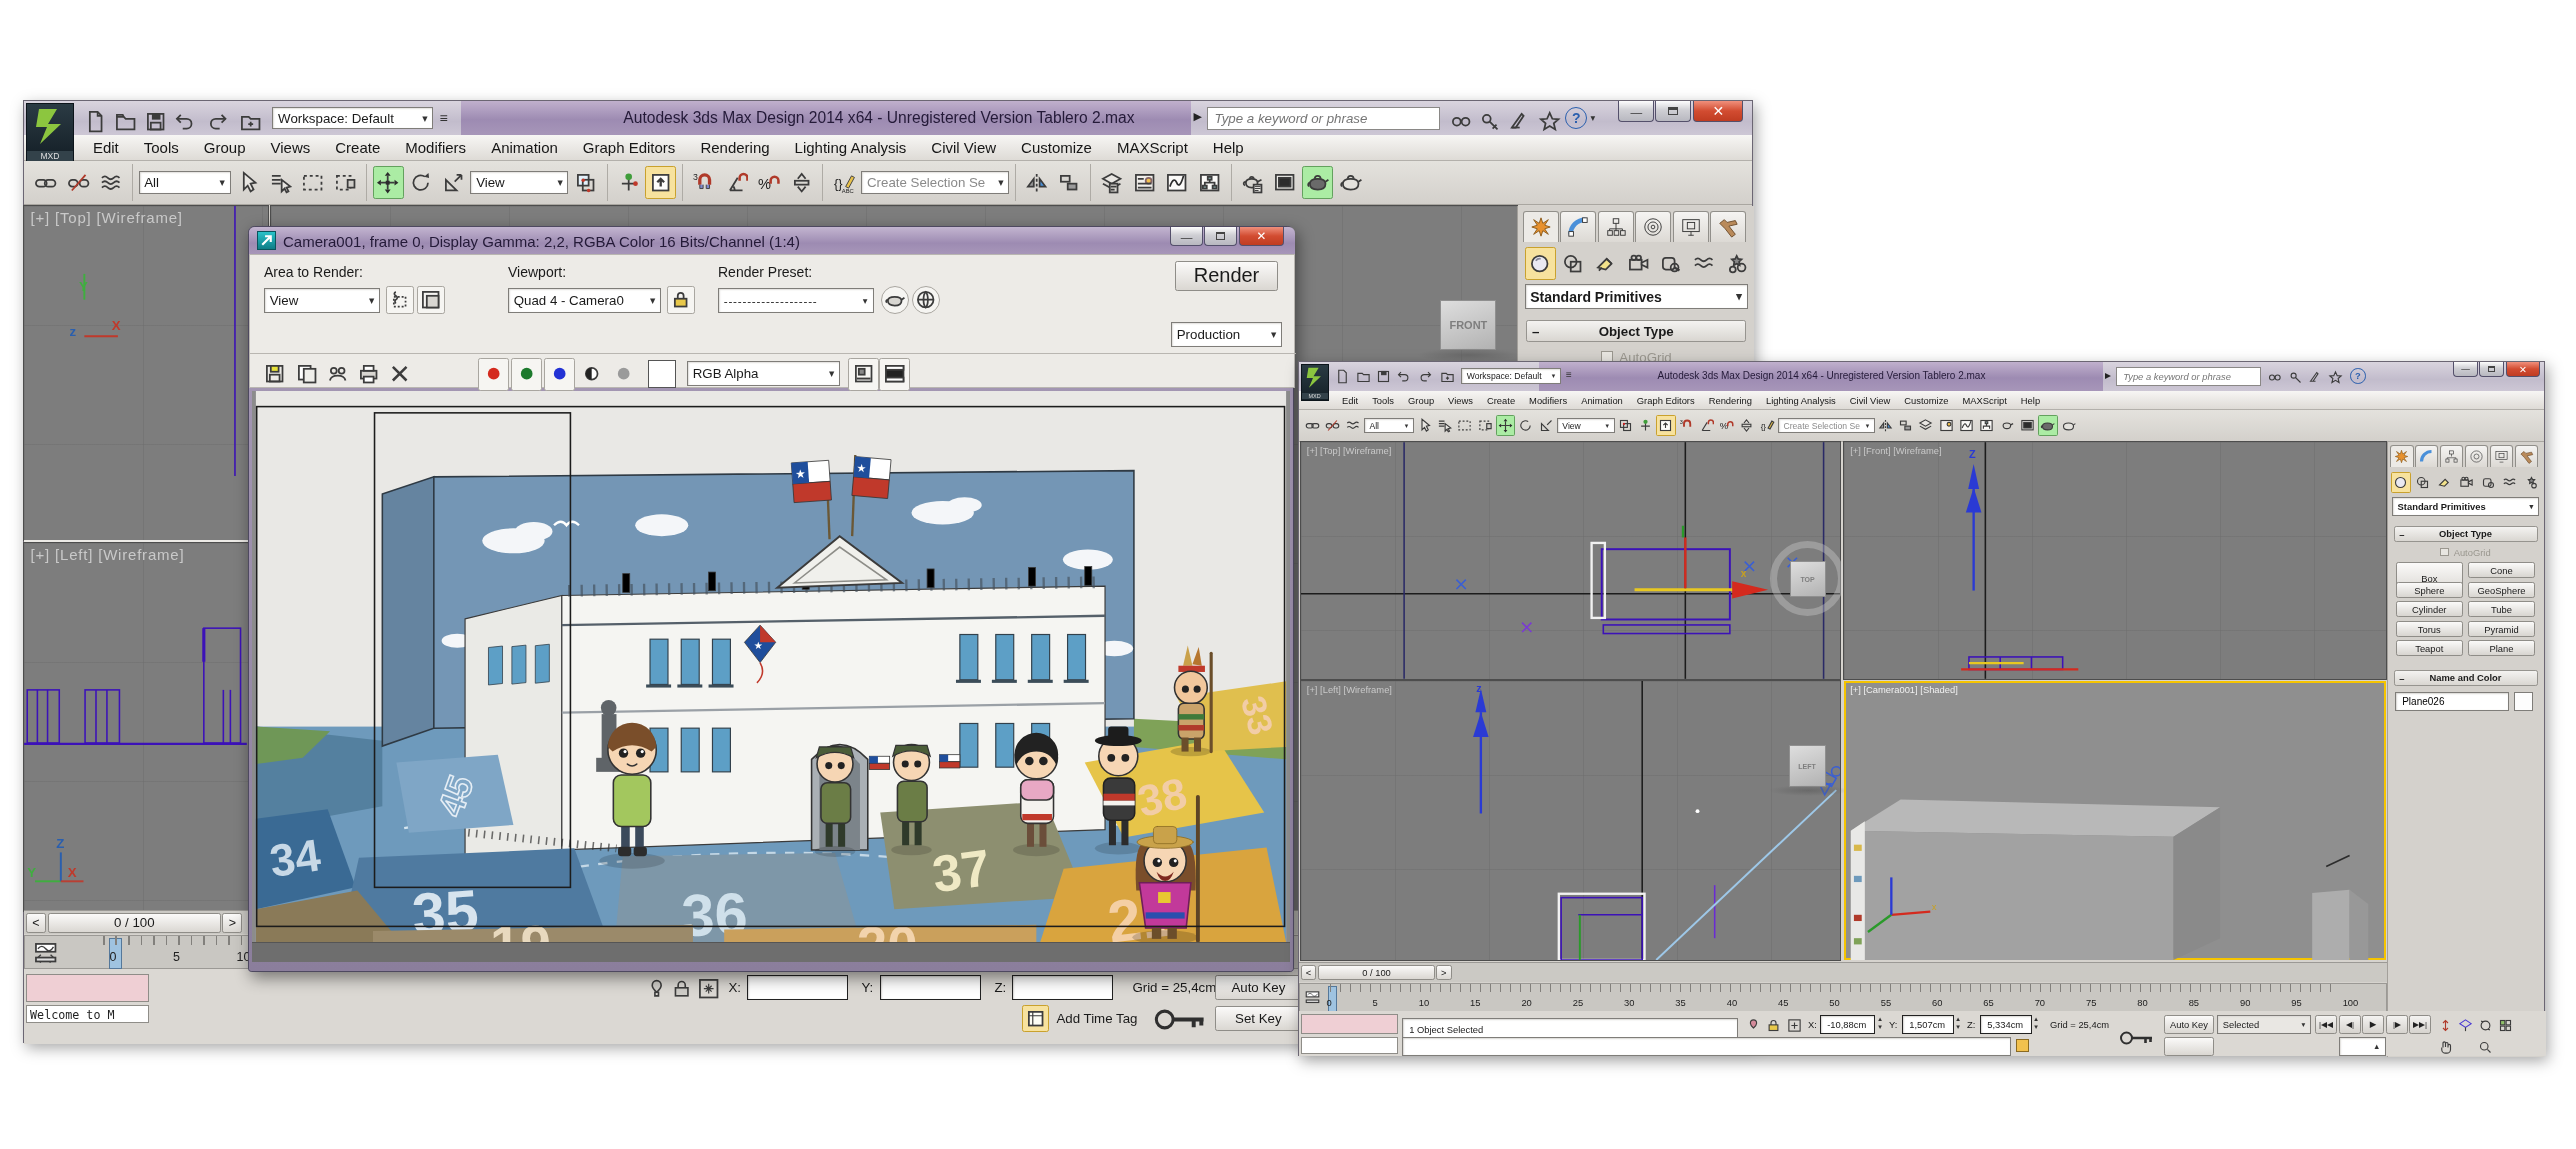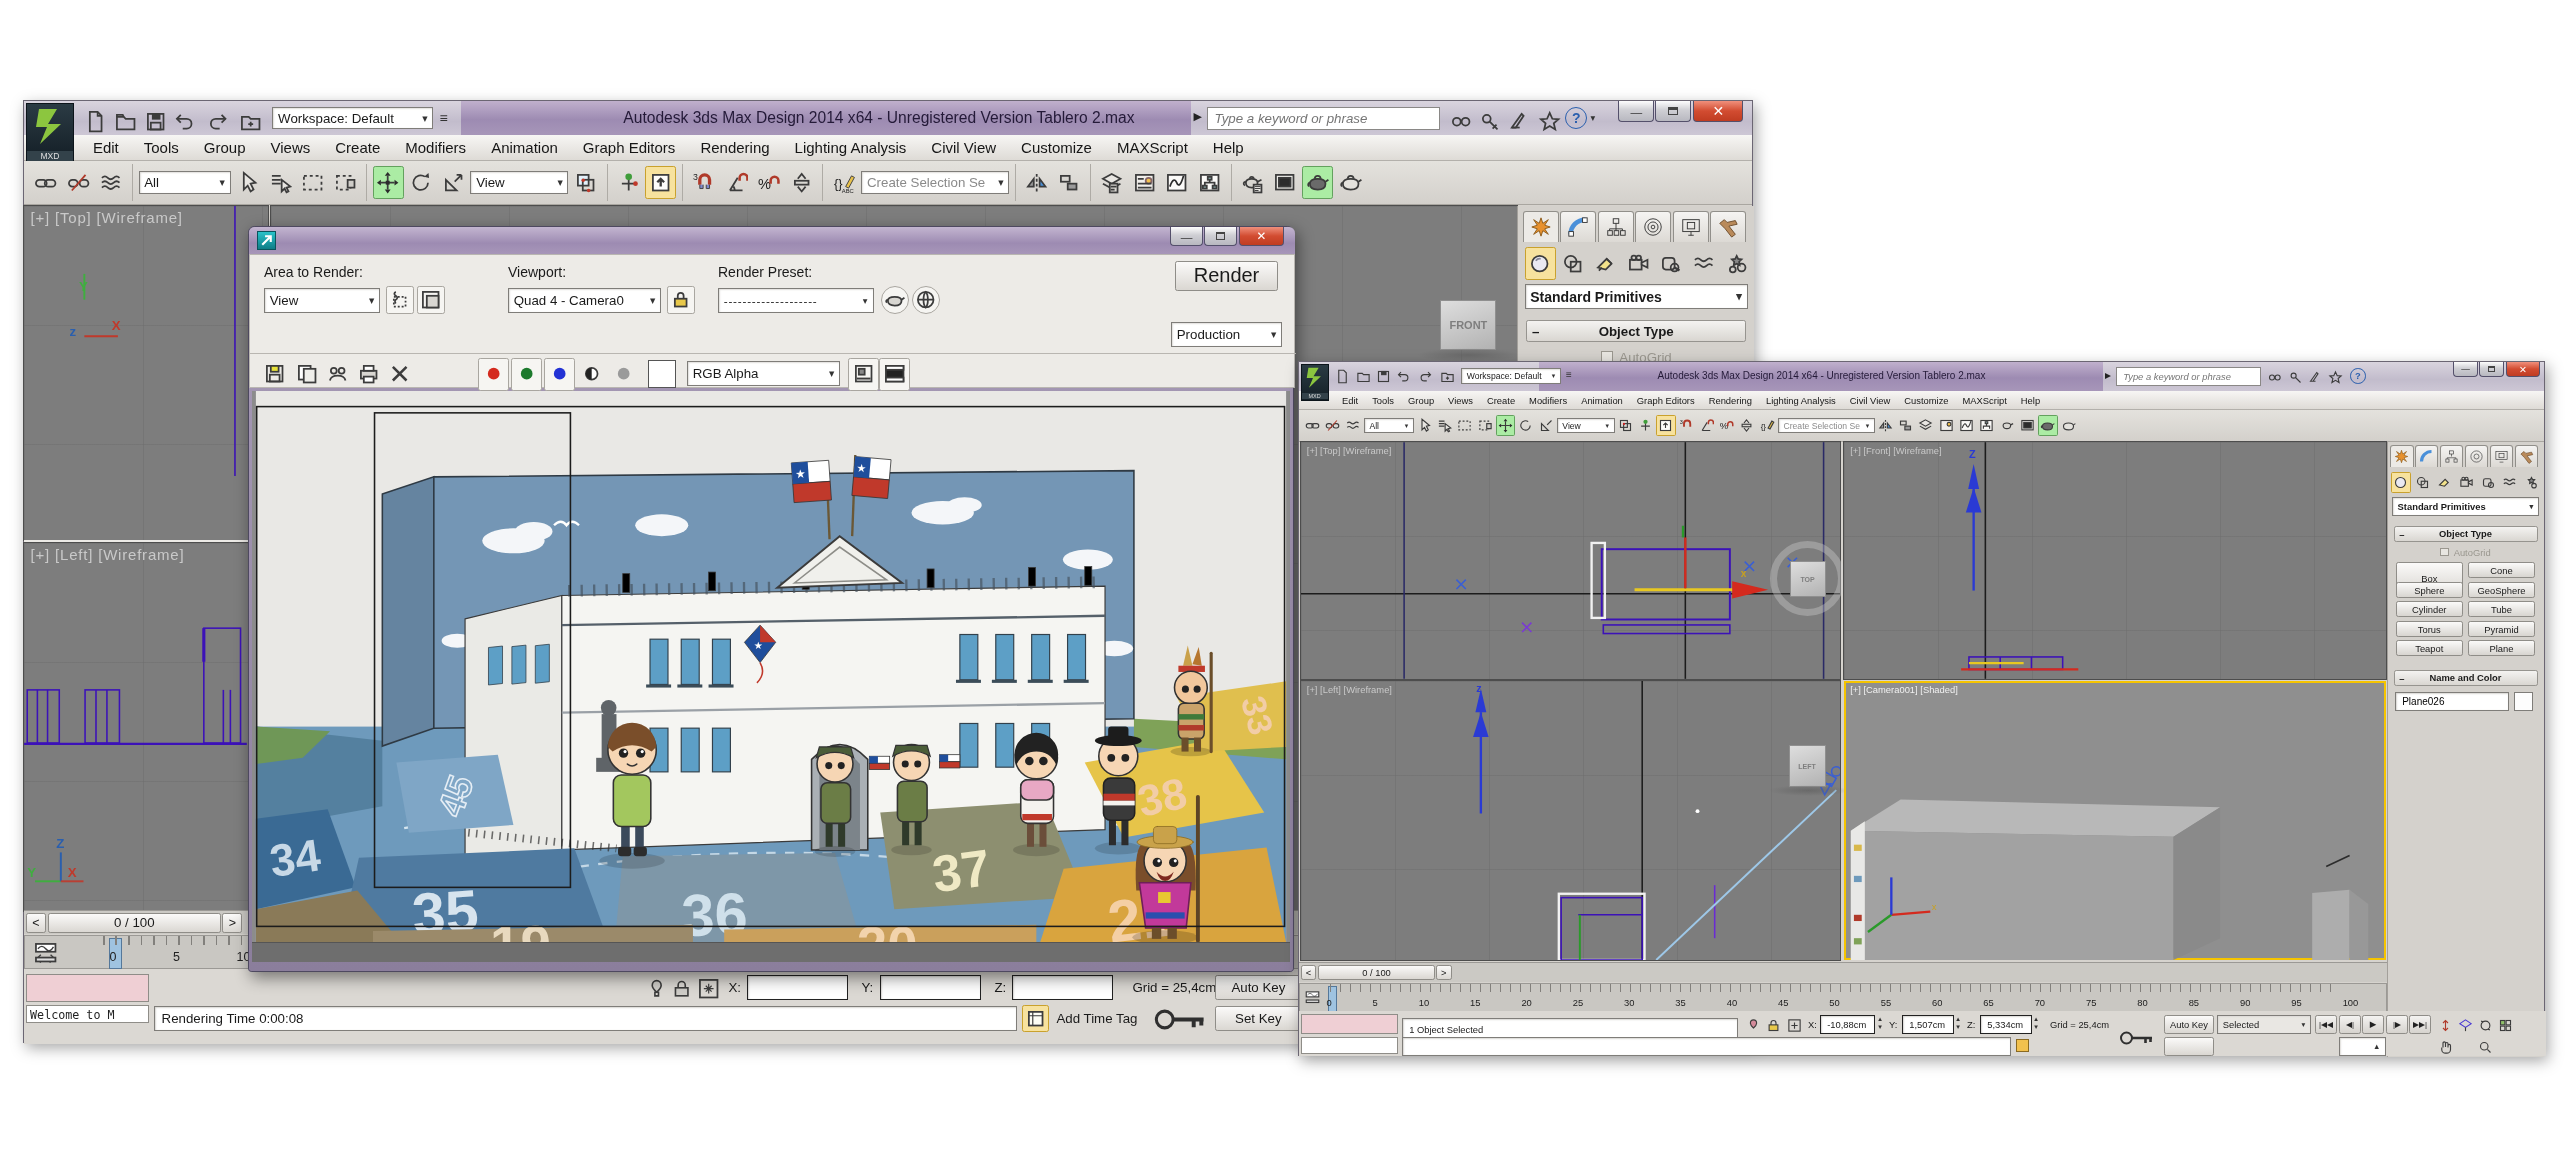--- a/index.html
+++ b/index.html
@@ -563,41 +563,39 @@
     <span class="abs" style="left:970px;top:11px;font-size:13.3px">Z:</span>
     <div class="fld abs" style="left:988px;top:6.2px;width:101px;height:25px;border-color:#222;border-width:1.6px"></div>
     <div class="abs" style="left:1108px;top:11px;font-size:13.3px"><span>Grid = 25,4cm</span></div>
     <span class="abs kicon" style="left:1127px;top:34px"><svg width="61" height="33" viewBox="0 0 40 20">
             <circle cx="9" cy="10" r="5.5"></circle>
             <path d="M14.5 10h20M28 10v5M33 10v4" stroke-width="2.6"></path>
           </svg></span>
     <div class="b3 abs" style="left:1191px;top:6.2px;width:86px;height:25px;font-size:13.3px">
           <span>Auto Key</span>
         </div>
-    <div class="fld abs" style="left:130px;top:37px;width:863px;height:25px;font-size:13.3px">
-          <span>Rendering Time  0:00:08</span>
-        </div>
     <span class="ic on-amber abs" style="left:998px;top:36px;width:26.5px;height:26.5px">
           <svg viewBox="0 0 24 24">
             <rect x="5" y="5" width="14" height="14" fill="#fdfdf5"></rect>
             <path d="M5 9h14M9 5v14" stroke-width="1.2"></path>
           </svg>
         </span>
     <div class="abs" style="left:1032px;top:42px;font-size:13.3px"><span>Add Time Tag</span></div>
     <div class="b3 abs" style="left:1191px;top:37px;width:86px;height:25px;font-size:13.3px">
           <span>Set Key</span>
         </div>
   </div>
 </div>
 
 <div class="abs" id="render-win" style="left:248px;top:226px;width:1046px;height:746px;background:linear-gradient(#a99cb8,#8b7e9c);border:0.8px solid #4e4960;border-radius:6.2px 6.2px 3.1px 3.1px;box-shadow:3.9px 5.5px 15.6px rgba(0,0,0,.45);padding:3.1px 5.5px 7.8px 5.5px">
   <div class="abs" style="left:0;top:0;width:1046px;height:26.5px;background:linear-gradient(180deg,#c3b5d0,#9d8bb2 60%,#a796b9);border-radius:6.2px 6.2px 0 0">
     <span class="abs" style="left:7.8px;top:3.9px;width:19px;height:19px;background:linear-gradient(#29c2c9,#0f7d87);border:0.8px solid #0a545c"><svg width="17" height="17" viewBox="0 0 24 24">
             <path d="M6 18 18 6M10 6h8v8" stroke="#fff" stroke-width="3" fill="none"></path>
           </svg></span>
+    <span class="abs ttext" style="left:34px;top:5.5px;width:843px;font-size:15px">Camera001, frame 0, Display Gamma: 2,2, RGBA Color 16 Bits/Channel (1:4)</span>
     <div class="wbtn" style="left:921px;width:33px;height:19px">—</div>
     <div class="wbtn" style="left:955px;width:33px;height:19px">
           <span style="width:9.4px;height:7.8px;border:1.6px solid #444;border-top-width:2.3px;display:inline-block"></span>
         </div>
     <div class="wbtn red" style="left:990px;width:45px;height:19px">✕</div>
   </div>
   <div class="abs" style="left:0;top:26.5px;width:1046px;height:134px;background:#edebe7;border:0.8px solid #b9b6b1">
     <span class="abs" style="left:14px;top:9.4px;font-size:14px">Area to Render:</span>
     <div class="dd" style="position:absolute;left:14px;top:33px;width:116px;height:25px;font-size:13.3px">
           <span>View</span>

